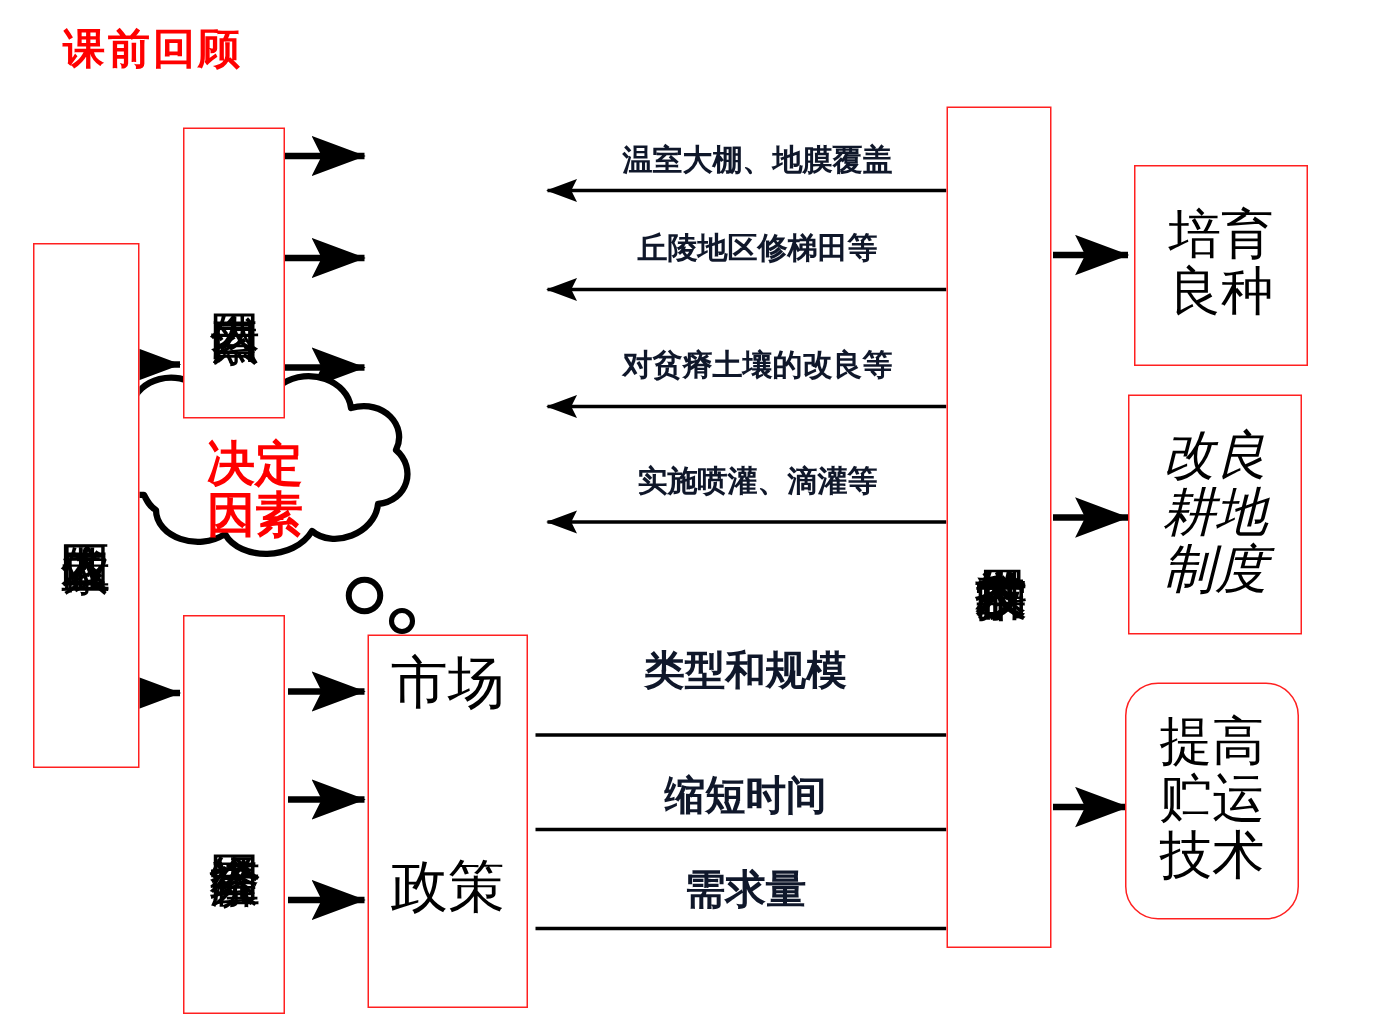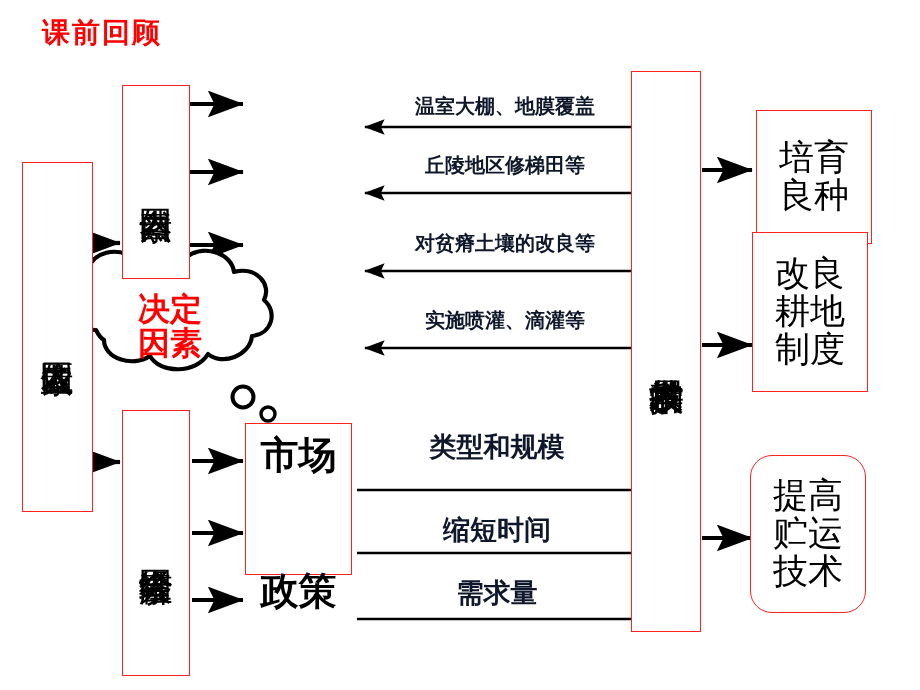--- a/index.html
+++ b/index.html
@@ -112,35 +112,35 @@
 
   <div class="box" style="left:122px;top:85px;width:68px;height:194px;">
     <div class="vtext" style="font-size:34px;">自然因素</div>
   </div>
 
   <div class="box" style="left:122px;top:410px;width:68px;height:266px;">
     <div class="vtext" style="font-size:34px;">社会经济因素</div>
   </div>
 
 
-  <div class="box" style="left:245px;top:423px;width:107px;height:152px;font-weight:bold;">
+  <div class="box" style="left:245px;top:423px;width:107px;height:249px;">
     <div class="rowcell" style="top:12px;">市场</div>
     <div class="rowcell" style="top:148px;">政策</div>
   </div>
 
   <div class="box" style="left:631px;top:71px;width:70px;height:561px;">
     <div class="vtext" style="font-size:35px;">科学技术的发展</div>
   </div>
 
   <div class="box" style="left:756px;top:110px;width:116px;height:134px;">
     <div class="htext" style="font-size:35px;white-space:pre-line;">培育
 良种</div>
   </div>
 
-  <div class="box" style="left:752px;top:232px;width:116px;height:160px;">
+  <div class="box" style="left:752px;top:263px;width:116px;height:160px;font-style:italic;">
     <div class="htext" style="font-size:35px;white-space:pre-line;">改良
 耕地
 制度</div>
   </div>
 
   <div class="box" style="left:750px;top:455px;width:116px;height:158px;border-radius:22px;">
     <div class="htext" style="font-size:35px;white-space:pre-line;">提高
 贮运
 技术</div>
   </div>

